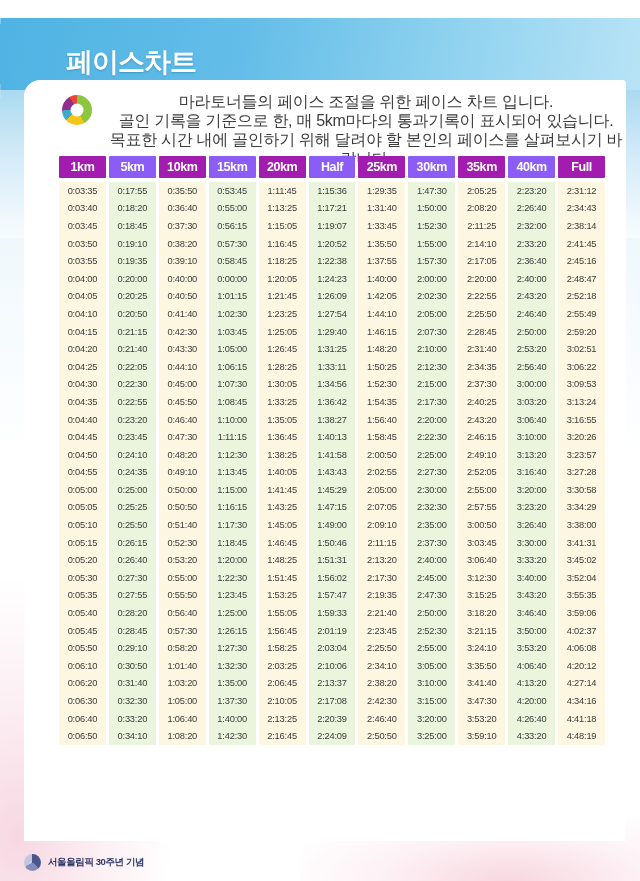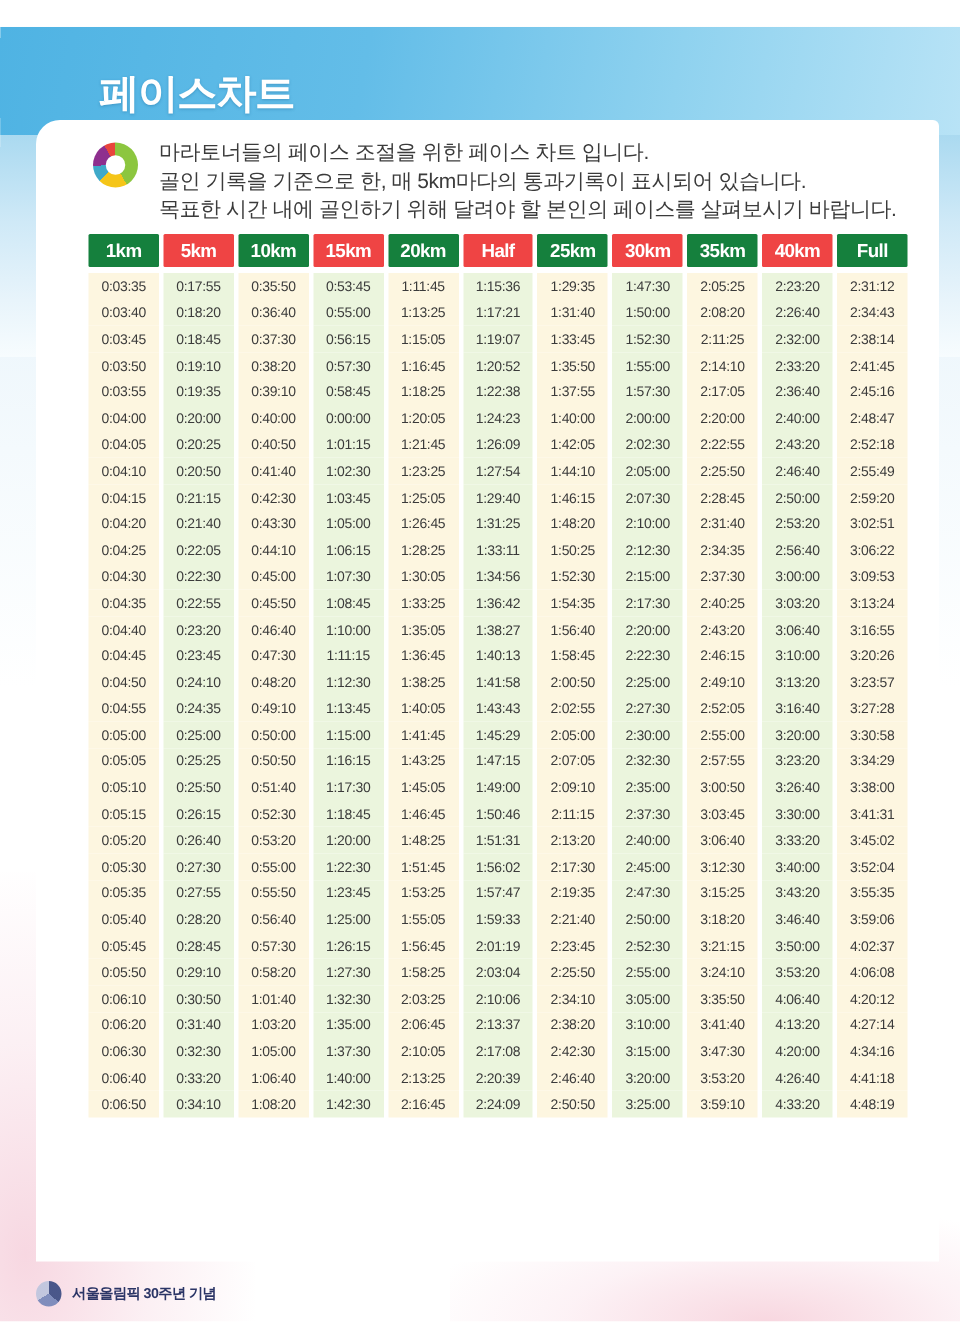--- a/index.html
+++ b/index.html
@@ -63,31 +63,31 @@
       #8cc63f 0deg 150deg,
       #f5c518 150deg 225deg,
       #3fa9c9 225deg 268deg,
       #8e2f8e 268deg 330deg,
       #e8453c 330deg 360deg);
   }
   .ring::after{
     content:"";position:absolute;left:50%;top:50%;width:13px;height:13px;
     transform:translate(-50%,-50%);background:#ffffff;border-radius:50%;
   }
-  .intro-lines{font-size:14px;line-height:19px;color:#3b3b3b;letter-spacing:-.3px;}
+  .intro-lines{font-size:16px;line-height:19px;color:#3b3b3b;letter-spacing:-.3px;text-align:center;}
 
   
   .table-wrap{position:absolute;left:32px;right:18px;top:76px;}
   table.pace{border-collapse:separate;border-spacing:3px 0;width:100%;table-layout:fixed;}
   table.pace th{
     height:22px;font-size:12.5px;font-weight:bold;color:#ffffff;
     letter-spacing:-.4px;text-align:center;padding:0;border-radius:1px;
   }
-  th.h-orange{background:#15803d;}
-  th.h-green{background:#ef4444;}
+  th.h-orange{background:#a21caf;}
+  th.h-green{background:#8b5cf6;}
   table.pace td{
     height:17.6px;font-size:9.3px;color:#3a3a3a;text-align:center;
     padding:0;letter-spacing:-.2px;font-weight:normal;
   }
   td.c-orange{background:#fdf6e0;}
   td.c-green{background:#ebf5dd;}
   tr.spacer td{height:4px;background:transparent !important;}
 
   
   .footer{position:absolute;left:24px;bottom:10px;display:flex;align-items:center;gap:7px;}

